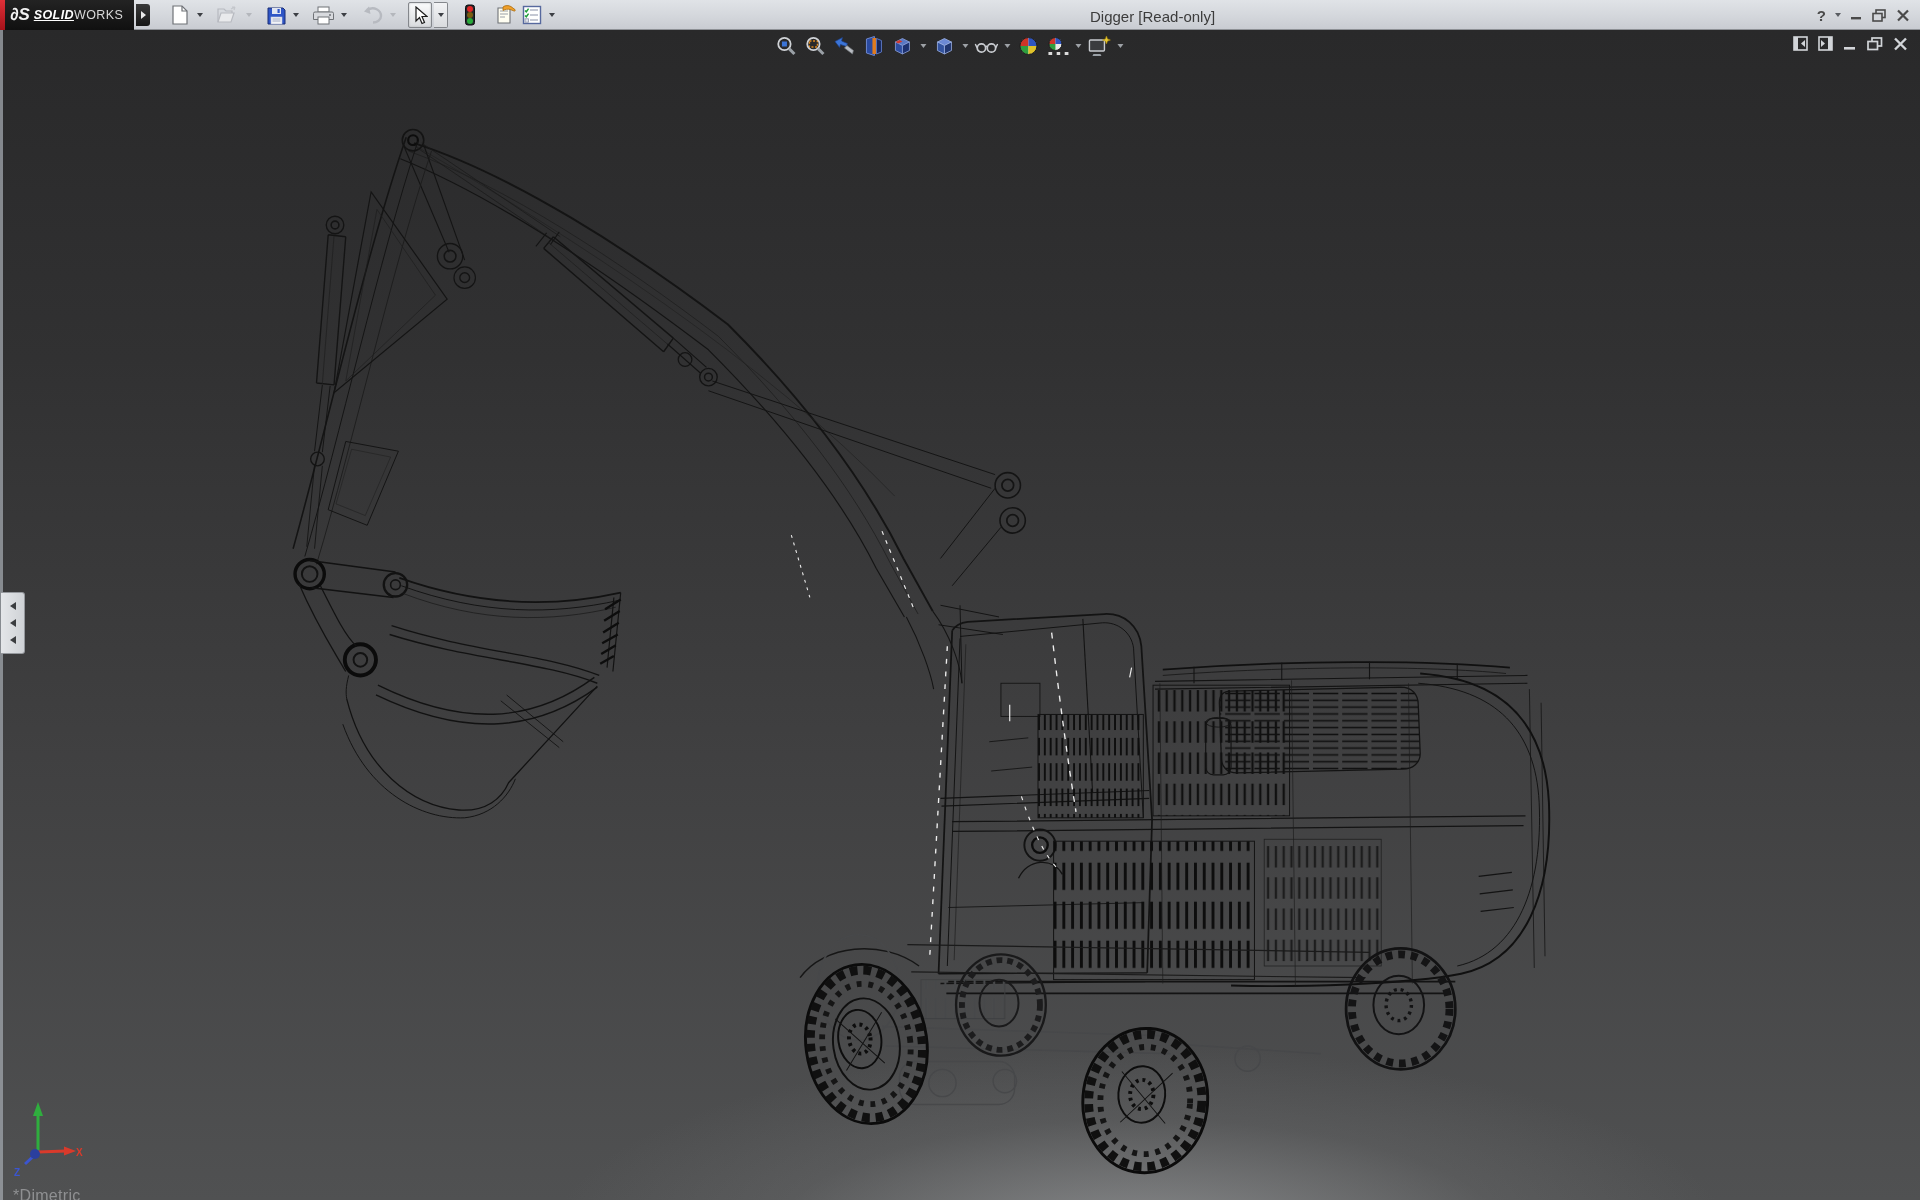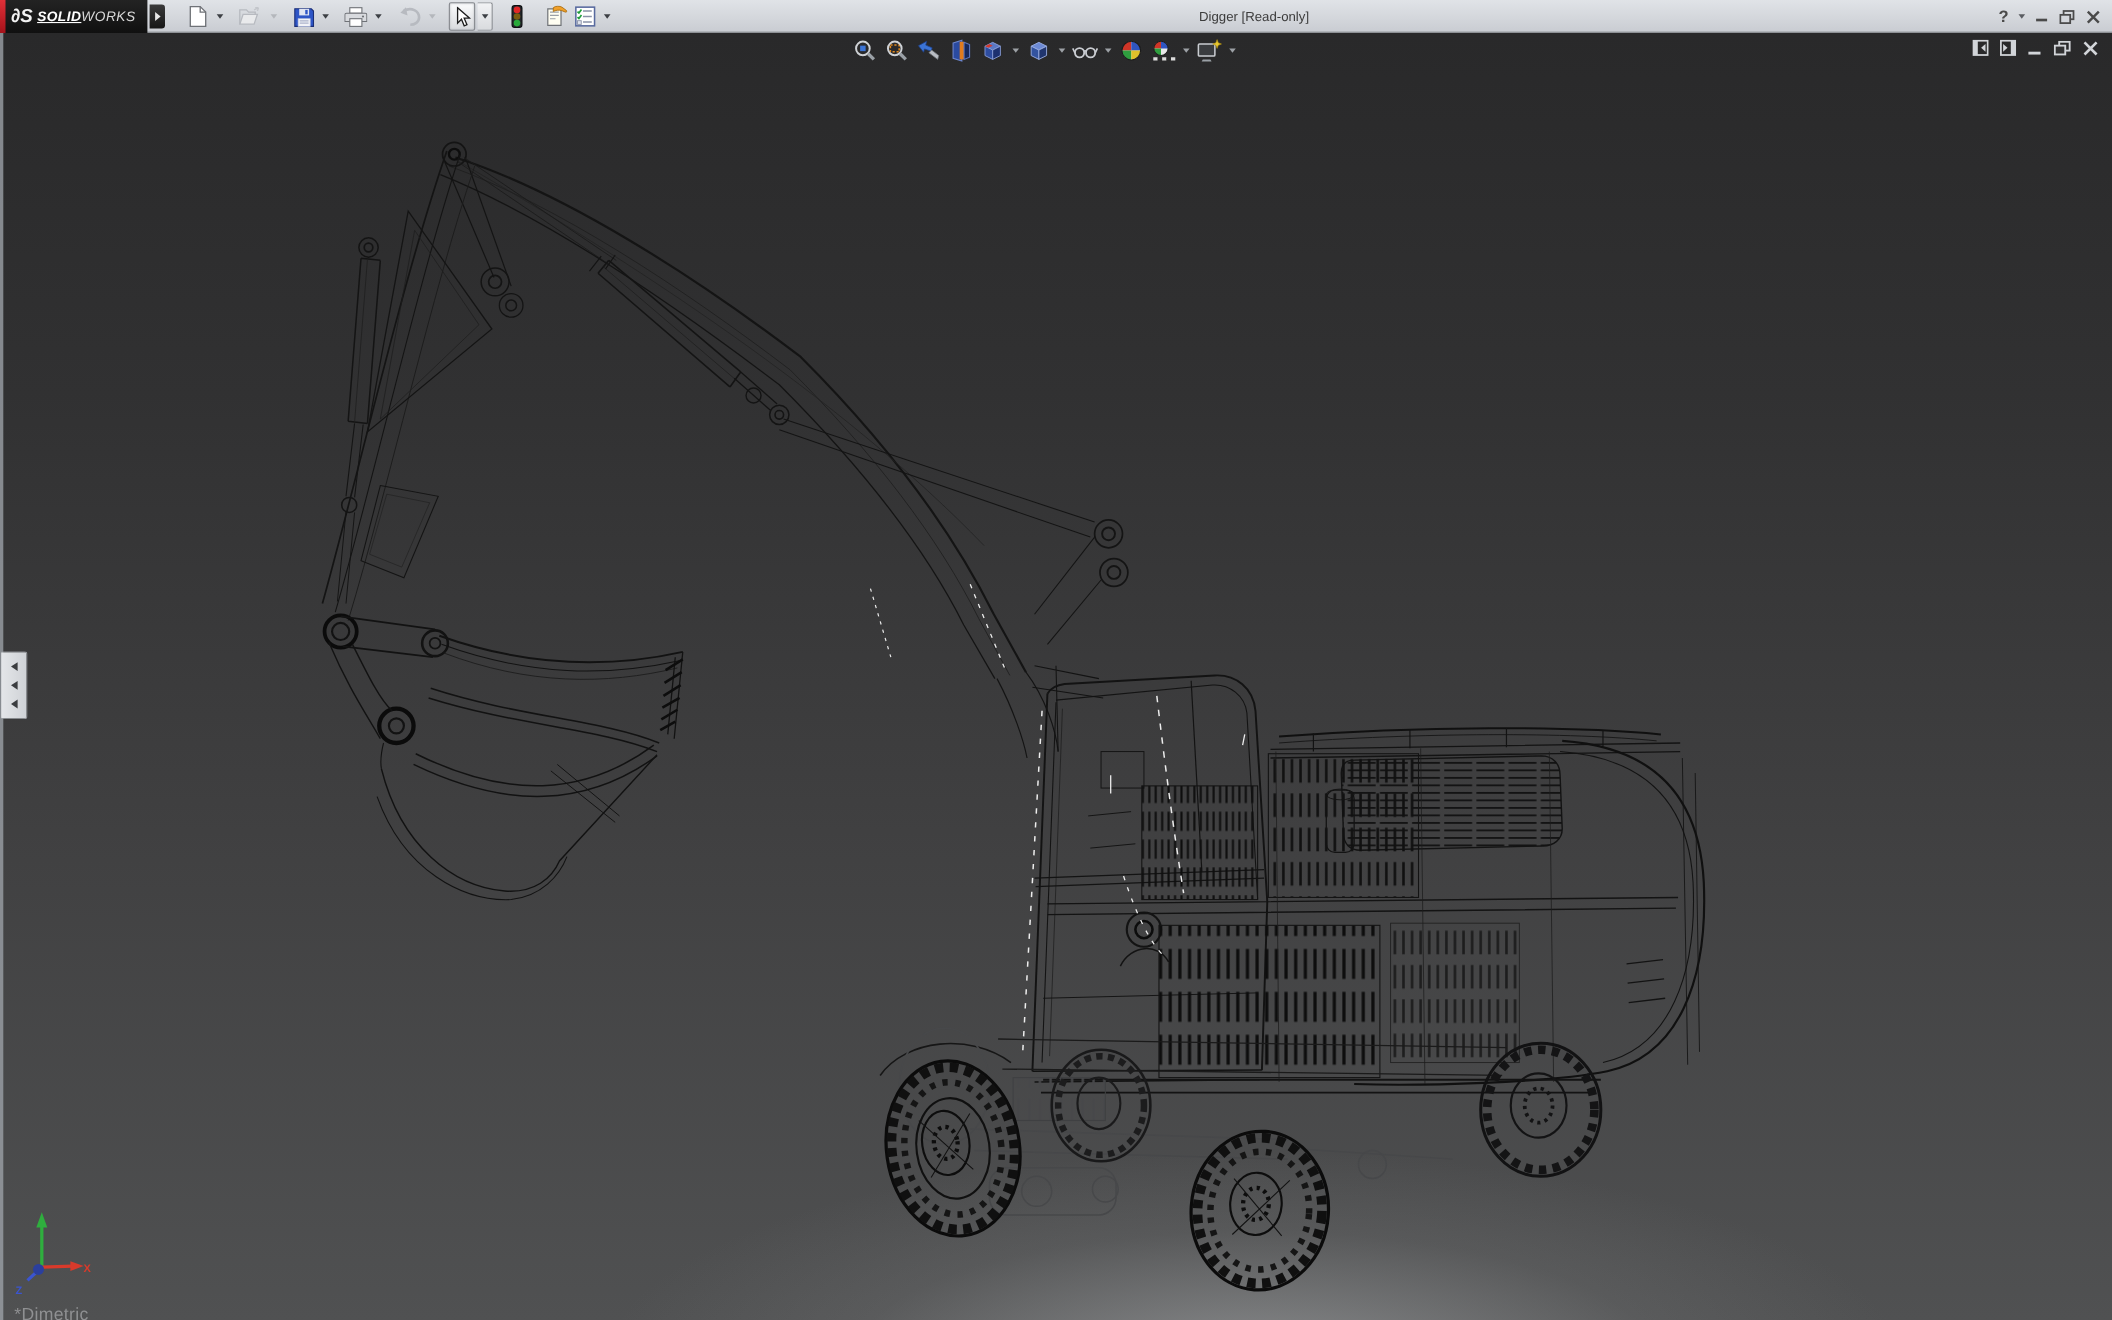--- a/index.html
+++ b/index.html
@@ -15,21 +15,21 @@
   .brand{
     position:absolute; left:0; top:0; width:134px; height:30px;
     background:linear-gradient(180deg,#232323,#101010);
     display:flex; align-items:center; color:#fff;
   }
   .brand .redstrip{ position:absolute; left:0; top:0; width:5px; height:30px;
     background:linear-gradient(180deg,#e03038,#a5121a); }
   .brand .glyph{ font-style:italic; font-weight:bold; font-size:17px; margin-left:10px; color:#f2f2f2;}
   .brand .bname{ font-size:12.5px; letter-spacing:.4px; margin-left:4px; }
   .brand .bname b{ font-style:italic;text-decoration:underline; }
-  .brand .bname span{ font-weight:300; color:#d8d8d8; font-style:italic;}
+  .brand .bname span{ font-weight:300; color:#d8d8d8; }
   .flyout{
     position:absolute; left:136px; top:4px; width:14px; height:22px;
     background:linear-gradient(180deg,#3a3a3a,#161616); border-radius:0 3px 3px 0;
     display:flex; align-items:center; justify-content:center; cursor:pointer;
   }
   .flyout .tri{ width:0; height:0; border-left:5px solid #e8e8e8;
     border-top:4px solid transparent; border-bottom:4px solid transparent; }
 
   .maintools{ position:absolute; left:168px; top:0; height:30px; display:flex; align-items:center; gap:2px; }
   .tbtn{ height:26px; min-width:24px; display:flex; align-items:center; justify-content:center; padding:0 2px; }
@@ -40,21 +40,21 @@
   .pressed{
     border:1px solid #84878c; border-radius:2px;
     background:linear-gradient(180deg,#fbfcfd,#d9dbde);
     box-shadow:inset 0 0 2px #aeb1b5;
   }
   .dropbox{ border:1px solid #84878c; border-left:none; border-radius:0 2px 2px 0;
     background:linear-gradient(180deg,#f2f3f5,#d9dbde); width:14px; height:26px;
     display:flex; align-items:center; justify-content:center;}
 
   .wintitle{
-    position:absolute; left:1090px; top:8px; font-size:12px; color:#3c3c3c; white-space:nowrap;
+    position:absolute; left:1090px; top:8px; font-size:15px; color:#3c3c3c; white-space:nowrap;
   }
   .titctrls{ position:absolute; right:10px; top:0; height:30px; display:flex; align-items:center; gap:9px; }
   .titctrls .q{ font-size:15px; font-weight:bold; color:#4a4a4a; }
   .titctrls svg{ display:block; }
 
   
   .viewport{
     position:absolute; left:0; top:30px; width:1920px; height:1170px;
     background:linear-gradient(180deg,#29292a 0%,#313132 28%,#404041 62%,#505152 100%);
     overflow:hidden;

